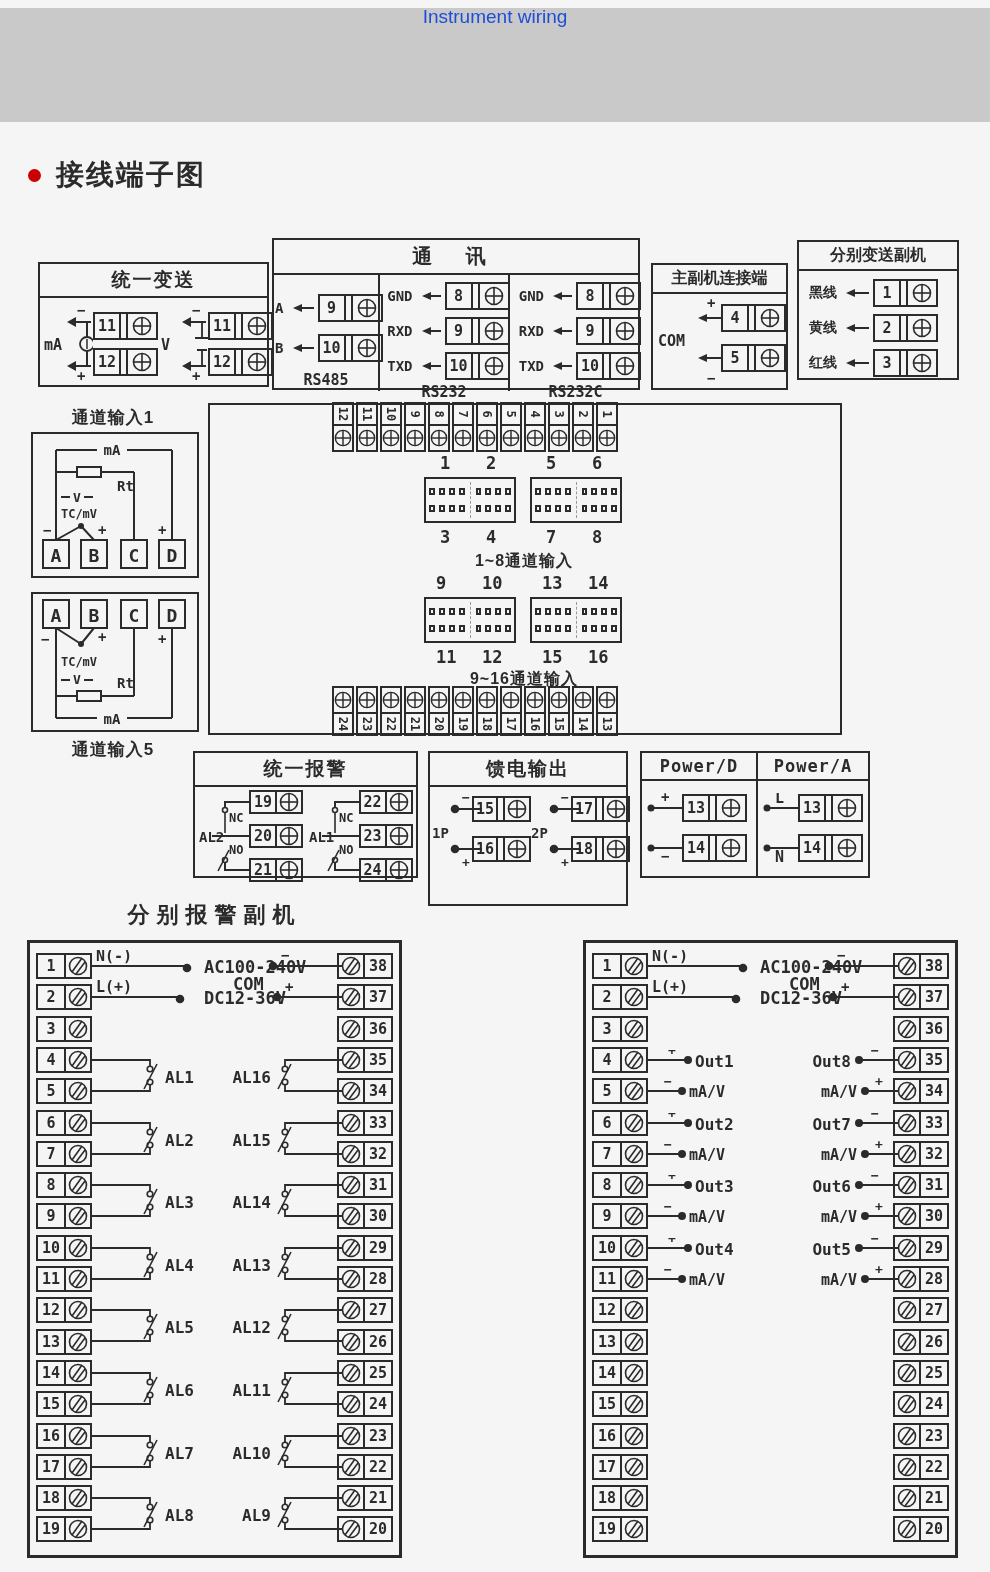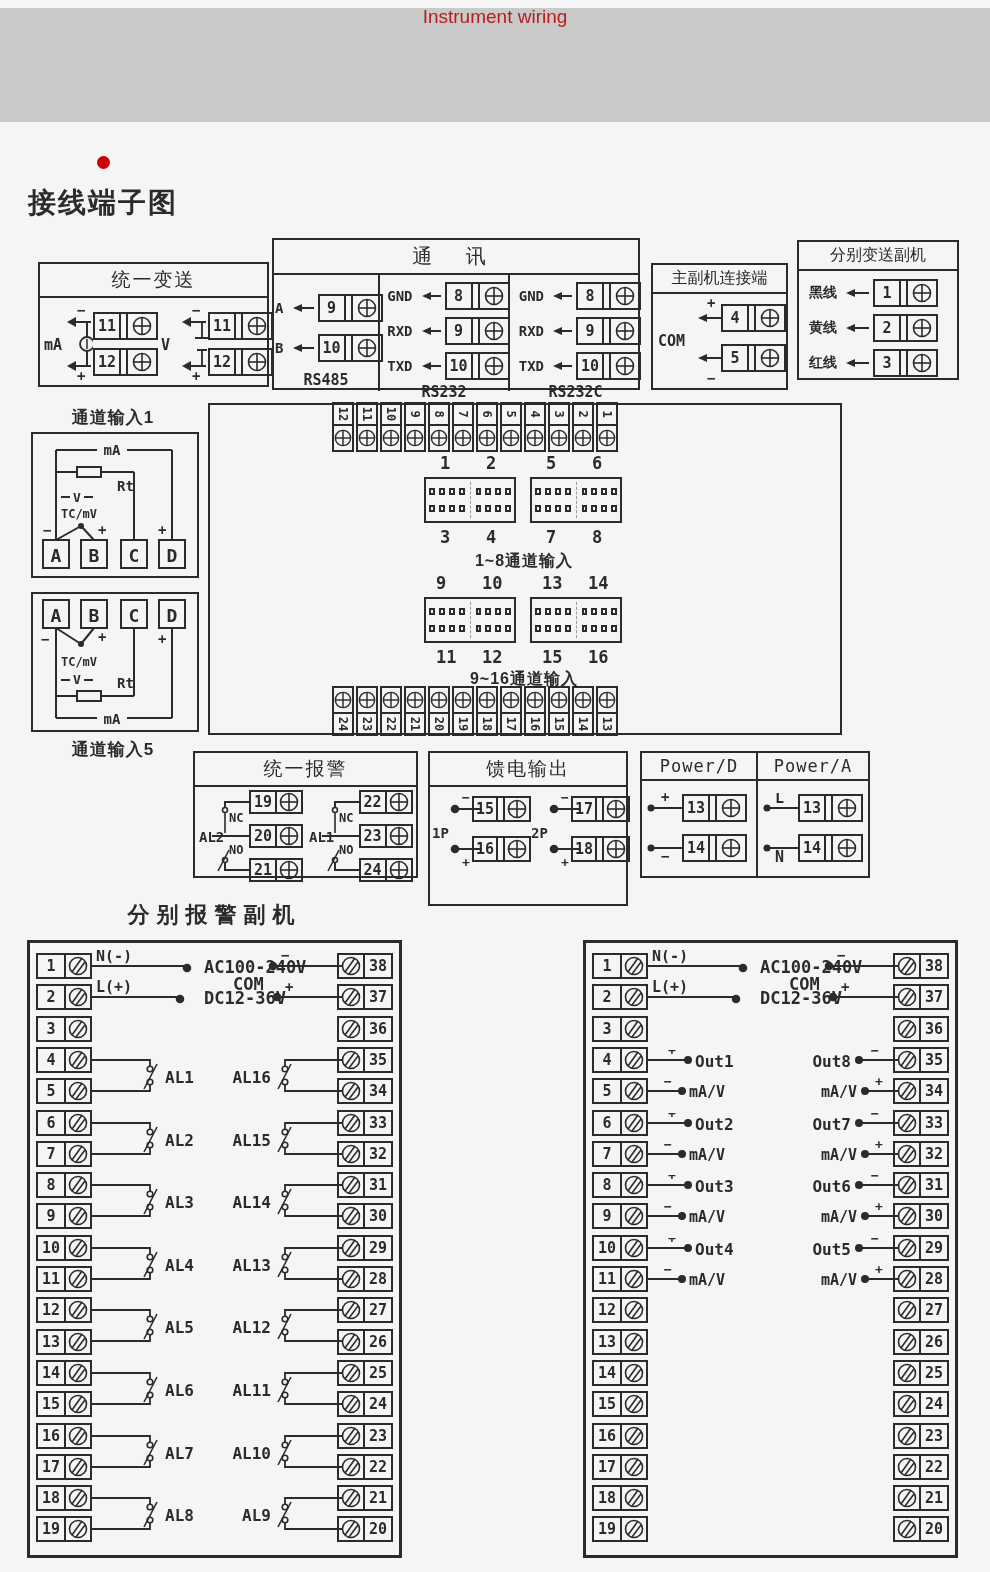--- a/index.html
+++ b/index.html
@@ -1,25 +1,25 @@
 <!DOCTYPE html>
 <html><head>
 <meta charset="utf-8">
 <style>
   html,body{margin:0;padding:0;}
   body{width:990px;height:1572px;background:#f5f5f5;font-family:"Liberation Sans",sans-serif;color:#2b2b2b;position:relative;overflow:hidden;}
   .stage{position:absolute;left:0;top:0;width:990px;height:1572px;}
   .hdr{position:absolute;left:0;top:8px;width:990px;height:114px;background:#c9c9c9;text-align:center;}
   .hdr .t{font-size:42px;font-weight:bold;letter-spacing:3px;padding-top:12px;line-height:1.1;}
-  .hdr .s{font-size:19px;margin-top:-2px;color:#b91c1c;}
-  .sec{position:absolute;left:28px;top:156px;display:flex;align-items:center;gap:15px;flex-direction:column;}
+  .hdr .s{font-size:19px;margin-top:-2px;color:#1d4ed8;}
+  .sec{position:absolute;left:28px;top:156px;display:flex;align-items:center;gap:15px;}
   .sec .dot{width:13px;height:13px;border-radius:50%;background:#cc0000;}
   .sec .txt{font-size:28px;font-weight:600;letter-spacing:2px;}
   .box{position:absolute;border:2px solid #2b2b2b;box-sizing:border-box;}
-  .btitle{border-bottom:2px solid #2b2b2b;text-align:center;font-weight:normal;font-size:19px;padding:3px 0;letter-spacing:2px;}
+  .btitle{border-bottom:2px solid #2b2b2b;text-align:center;font-weight:bold;font-size:19px;padding:3px 0;letter-spacing:2px;}
   .mono{font-family:"DejaVu Sans Mono",monospace;}
   .term{display:flex;align-items:stretch;border:2px solid #2b2b2b;box-sizing:border-box;background:transparent;}
   .term .cell-num{display:flex;align-items:center;justify-content:center;font-family:"DejaVu Sans Mono",monospace;font-weight:bold;font-size:15px;}
   .term .br{border-right:2px solid #2b2b2b;}
   .term .cell-thin{width:5px;}
   .term .cell-screw{flex:1;display:flex;align-items:center;justify-content:center;}
   .vterm{border:2px solid #2b2b2b;box-sizing:border-box;display:flex;flex-direction:column;width:22px;background:transparent;}
   .vterm .vnum{height:20px;display:flex;align-items:center;justify-content:center;overflow:visible;}
   .vterm .vnum span{transform:rotate(90deg);font-family:"DejaVu Sans Mono",monospace;font-weight:bold;font-size:12px;white-space:nowrap;}
   .vterm .vscrew{height:24px;display:flex;align-items:center;justify-content:center;}

